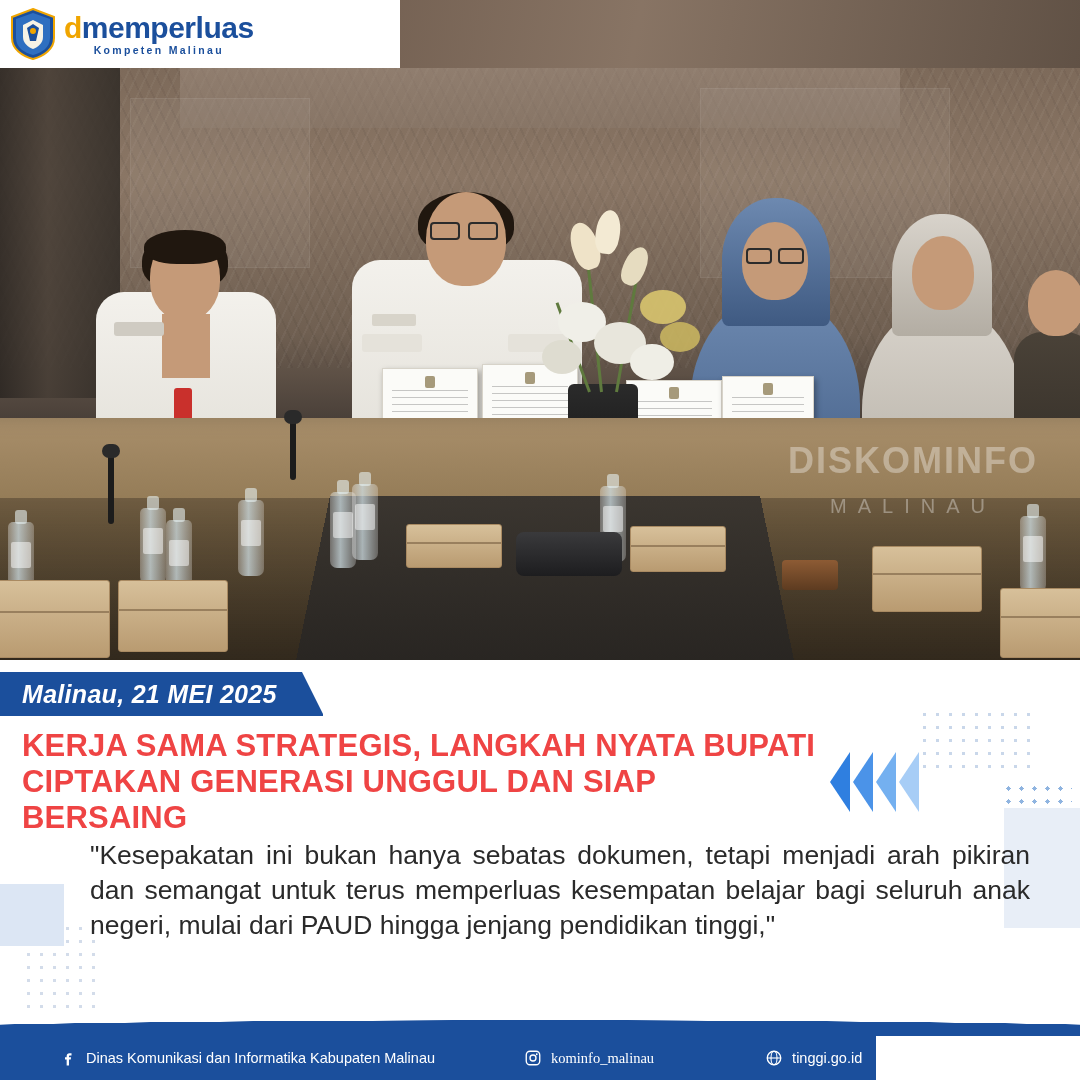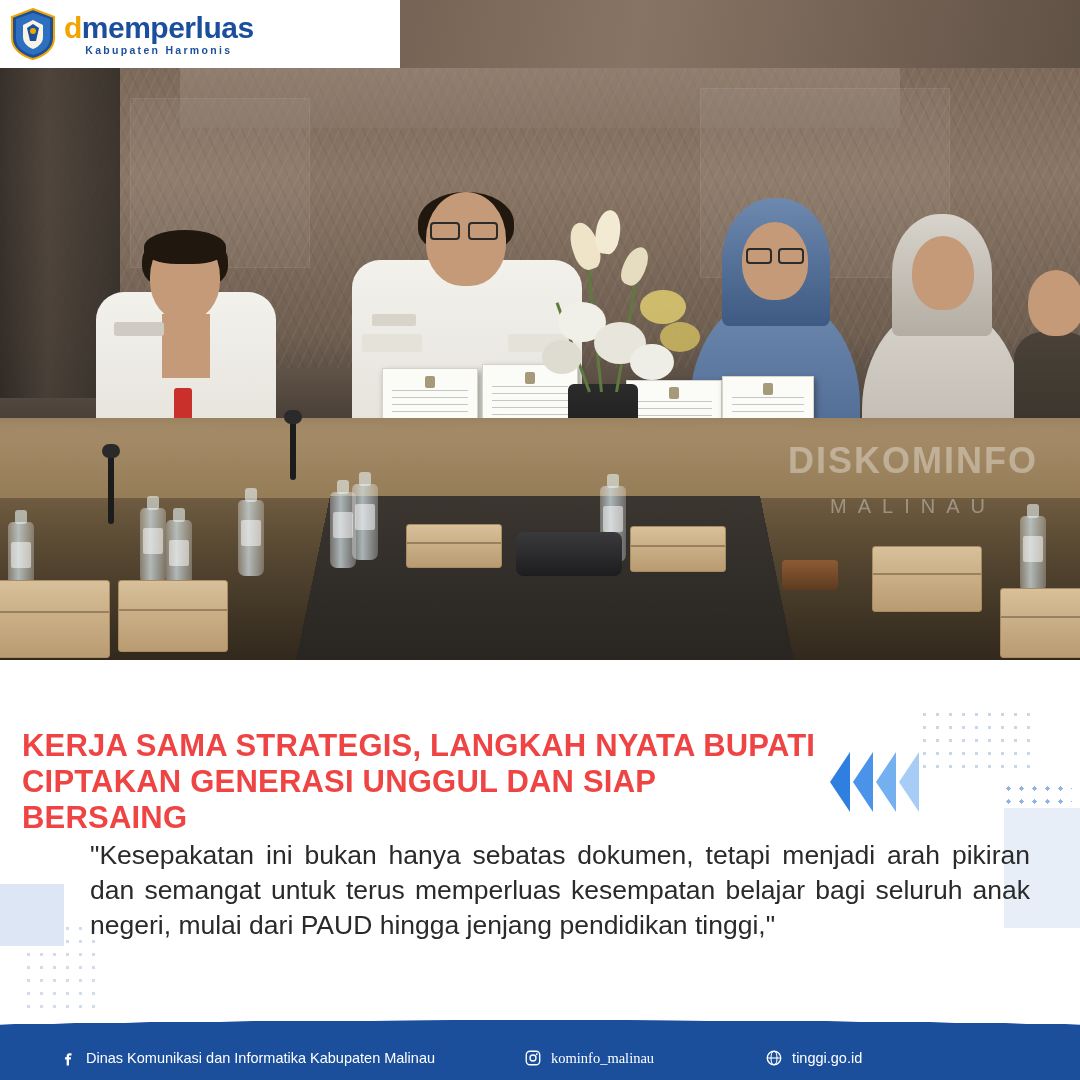--- a/index.html
+++ b/index.html
@@ -280,21 +280,21 @@
     font-size: 26.5px; line-height: 1.32; color: #2a2a2a;
     text-align: justify;
   }
   .attrib {
     position: absolute; right: 48px; top: 320px;
     font-size: 23px; font-weight: bold; font-style: italic; color: #111;
   }
 
   
   .footer {
-    position: absolute; left: 0; bottom: 0; width: 1080px; height: 44px;
+    position: absolute; left: 0; bottom: 0; width: 876px; height: 44px;
     background: #1b4f9c;
     display: flex; align-items: center;
     color: #ffffff; font-size: 14.5px;
   }
   .footer-wave {
     position: absolute; left: 0; bottom: 44px; width: 1080px; height: 26px;
     background: radial-gradient(120% 100% at 50% 100%, #1b4f9c 60%, rgba(27,79,156,0) 61%);
   }
   .fitem { display: flex; align-items: center; gap: 8px; }
   .fitem.f1 { margin-left: 58px; }
@@ -320,21 +320,21 @@
         <svg width="46" height="52" viewBox="0 0 46 52">
           <path d="M23 1 L44 9 V30 C44 41 34 48 23 51 C12 48 2 41 2 30 V9 Z" fill="#1b4f9c" stroke="#f0a500" stroke-width="2"></path>
           <path d="M23 5 L40 11 V30 C40 39 32 45 23 47 C14 45 6 39 6 30 V11 Z" fill="#2f6fc0"></path>
           <path d="M23 12 L33 17 V29 C33 35 28 39 23 41 C18 39 13 35 13 29 V17 Z" fill="#f7f3e6"></path>
           <path d="M23 16 L29 20 L26 33 H20 L17 20 Z" fill="#1b4f9c"></path>
           <circle cx="23" cy="23" r="3" fill="#f0a500"></circle>
         </svg>
       </div>
       <div class="brandtext">
         <div class="b1"><span class="k">d</span><span title="diskominfo">memperluas</span></div>
-        <div class="b2">Kabupaten Harmonis</div>
+        <div class="b2">Kompeten Malinau</div>
       </div>
     </div>
 
   </div>
 
   <div class="photo">
     <div class="wall"></div>
     <div class="wall-pattern"></div>
     <div class="ceiling"></div>
     <div class="curtain"></div>
@@ -457,20 +457,21 @@
     <div class="deco-dots d3"></div>
     <div class="deco-square"></div>
     <div class="deco-blueblock"></div>
     <div class="deco-chevrons">
       <div class="chev c1"></div>
         <div class="chev c2"></div>
         <div class="chev c3"></div>
         <div class="chev c4"></div>
     </div>
 
+    <div class="datebar">Malinau, 21 MEI 2025</div>
 
     <div class="headline">KERJA SAMA STRATEGIS, LANGKAH NYATA BUPATI CIPTAKAN GENERASI UNGGUL DAN SIAP BERSAING</div>
 
     <div class="quote">"Kesepakatan ini bukan hanya sebatas dokumen, tetapi menjadi arah pikiran dan semangat untuk terus memperluas kesempatan belajar bagi seluruh anak negeri, mulai dari PAUD hingga jenjang pendidikan tinggi,"</div>
 
   </div>
 
   <div class="footer-wave"></div>
   <div class="footer">
     <div class="fitem f1">

